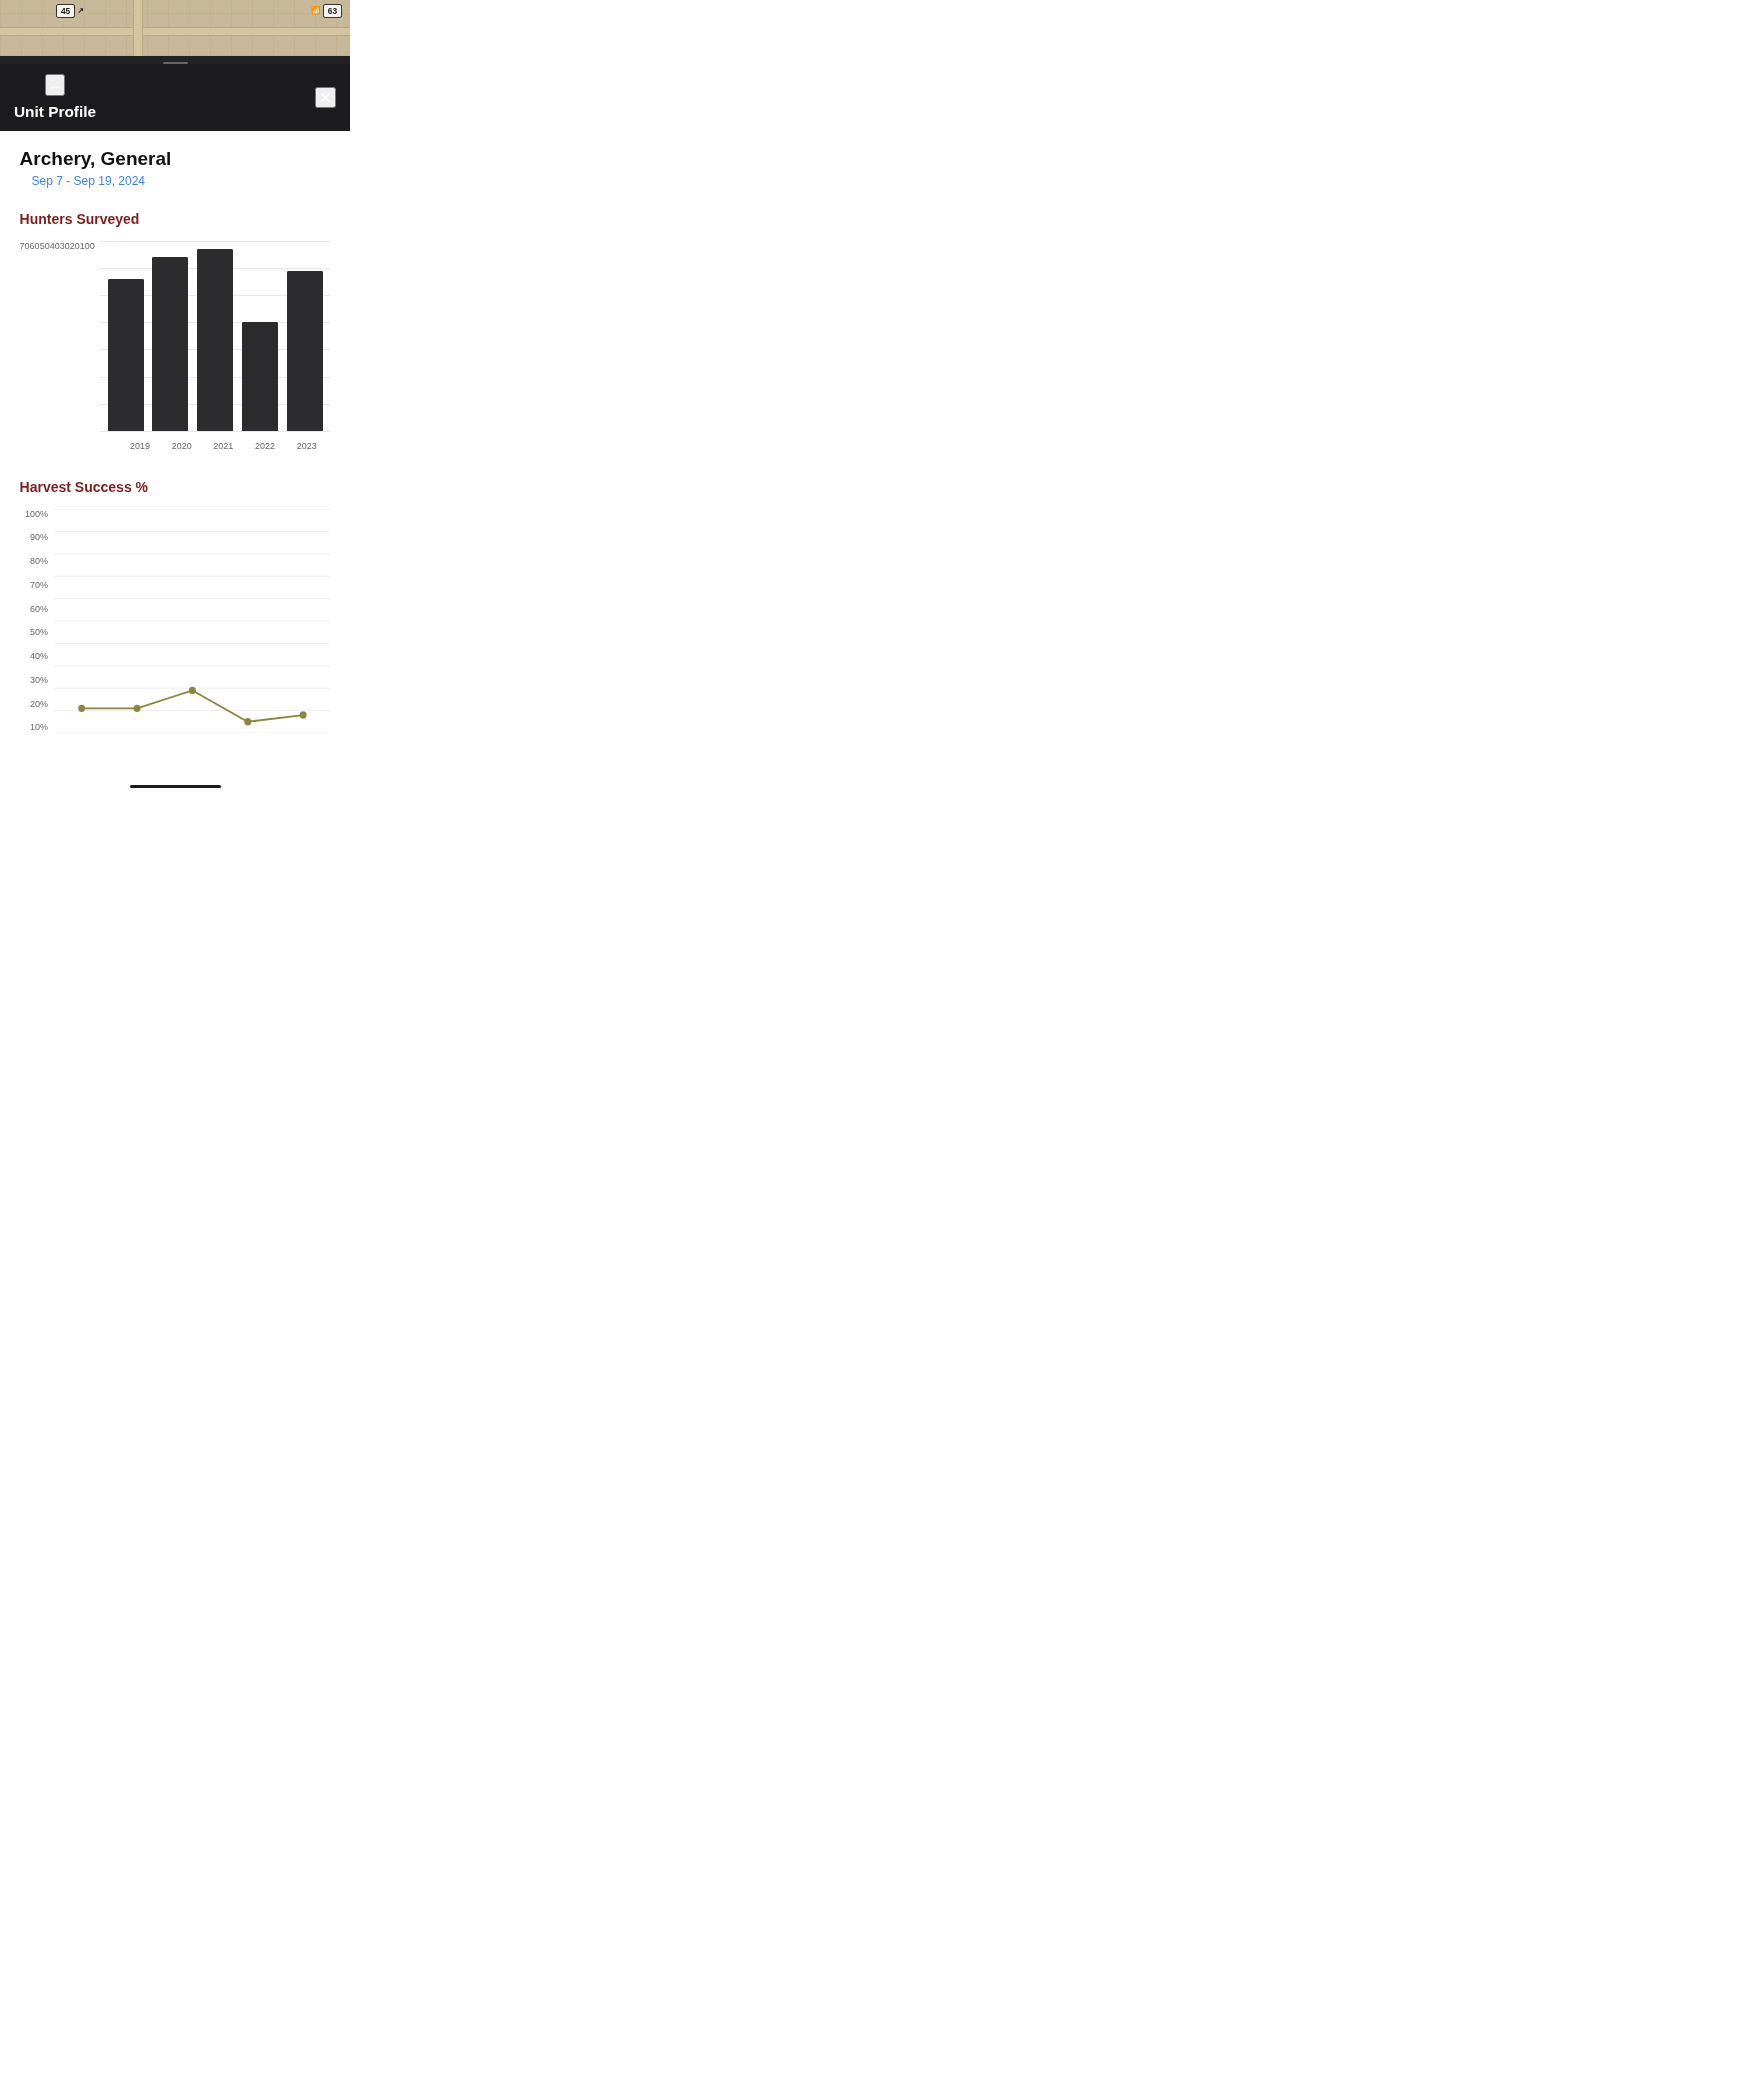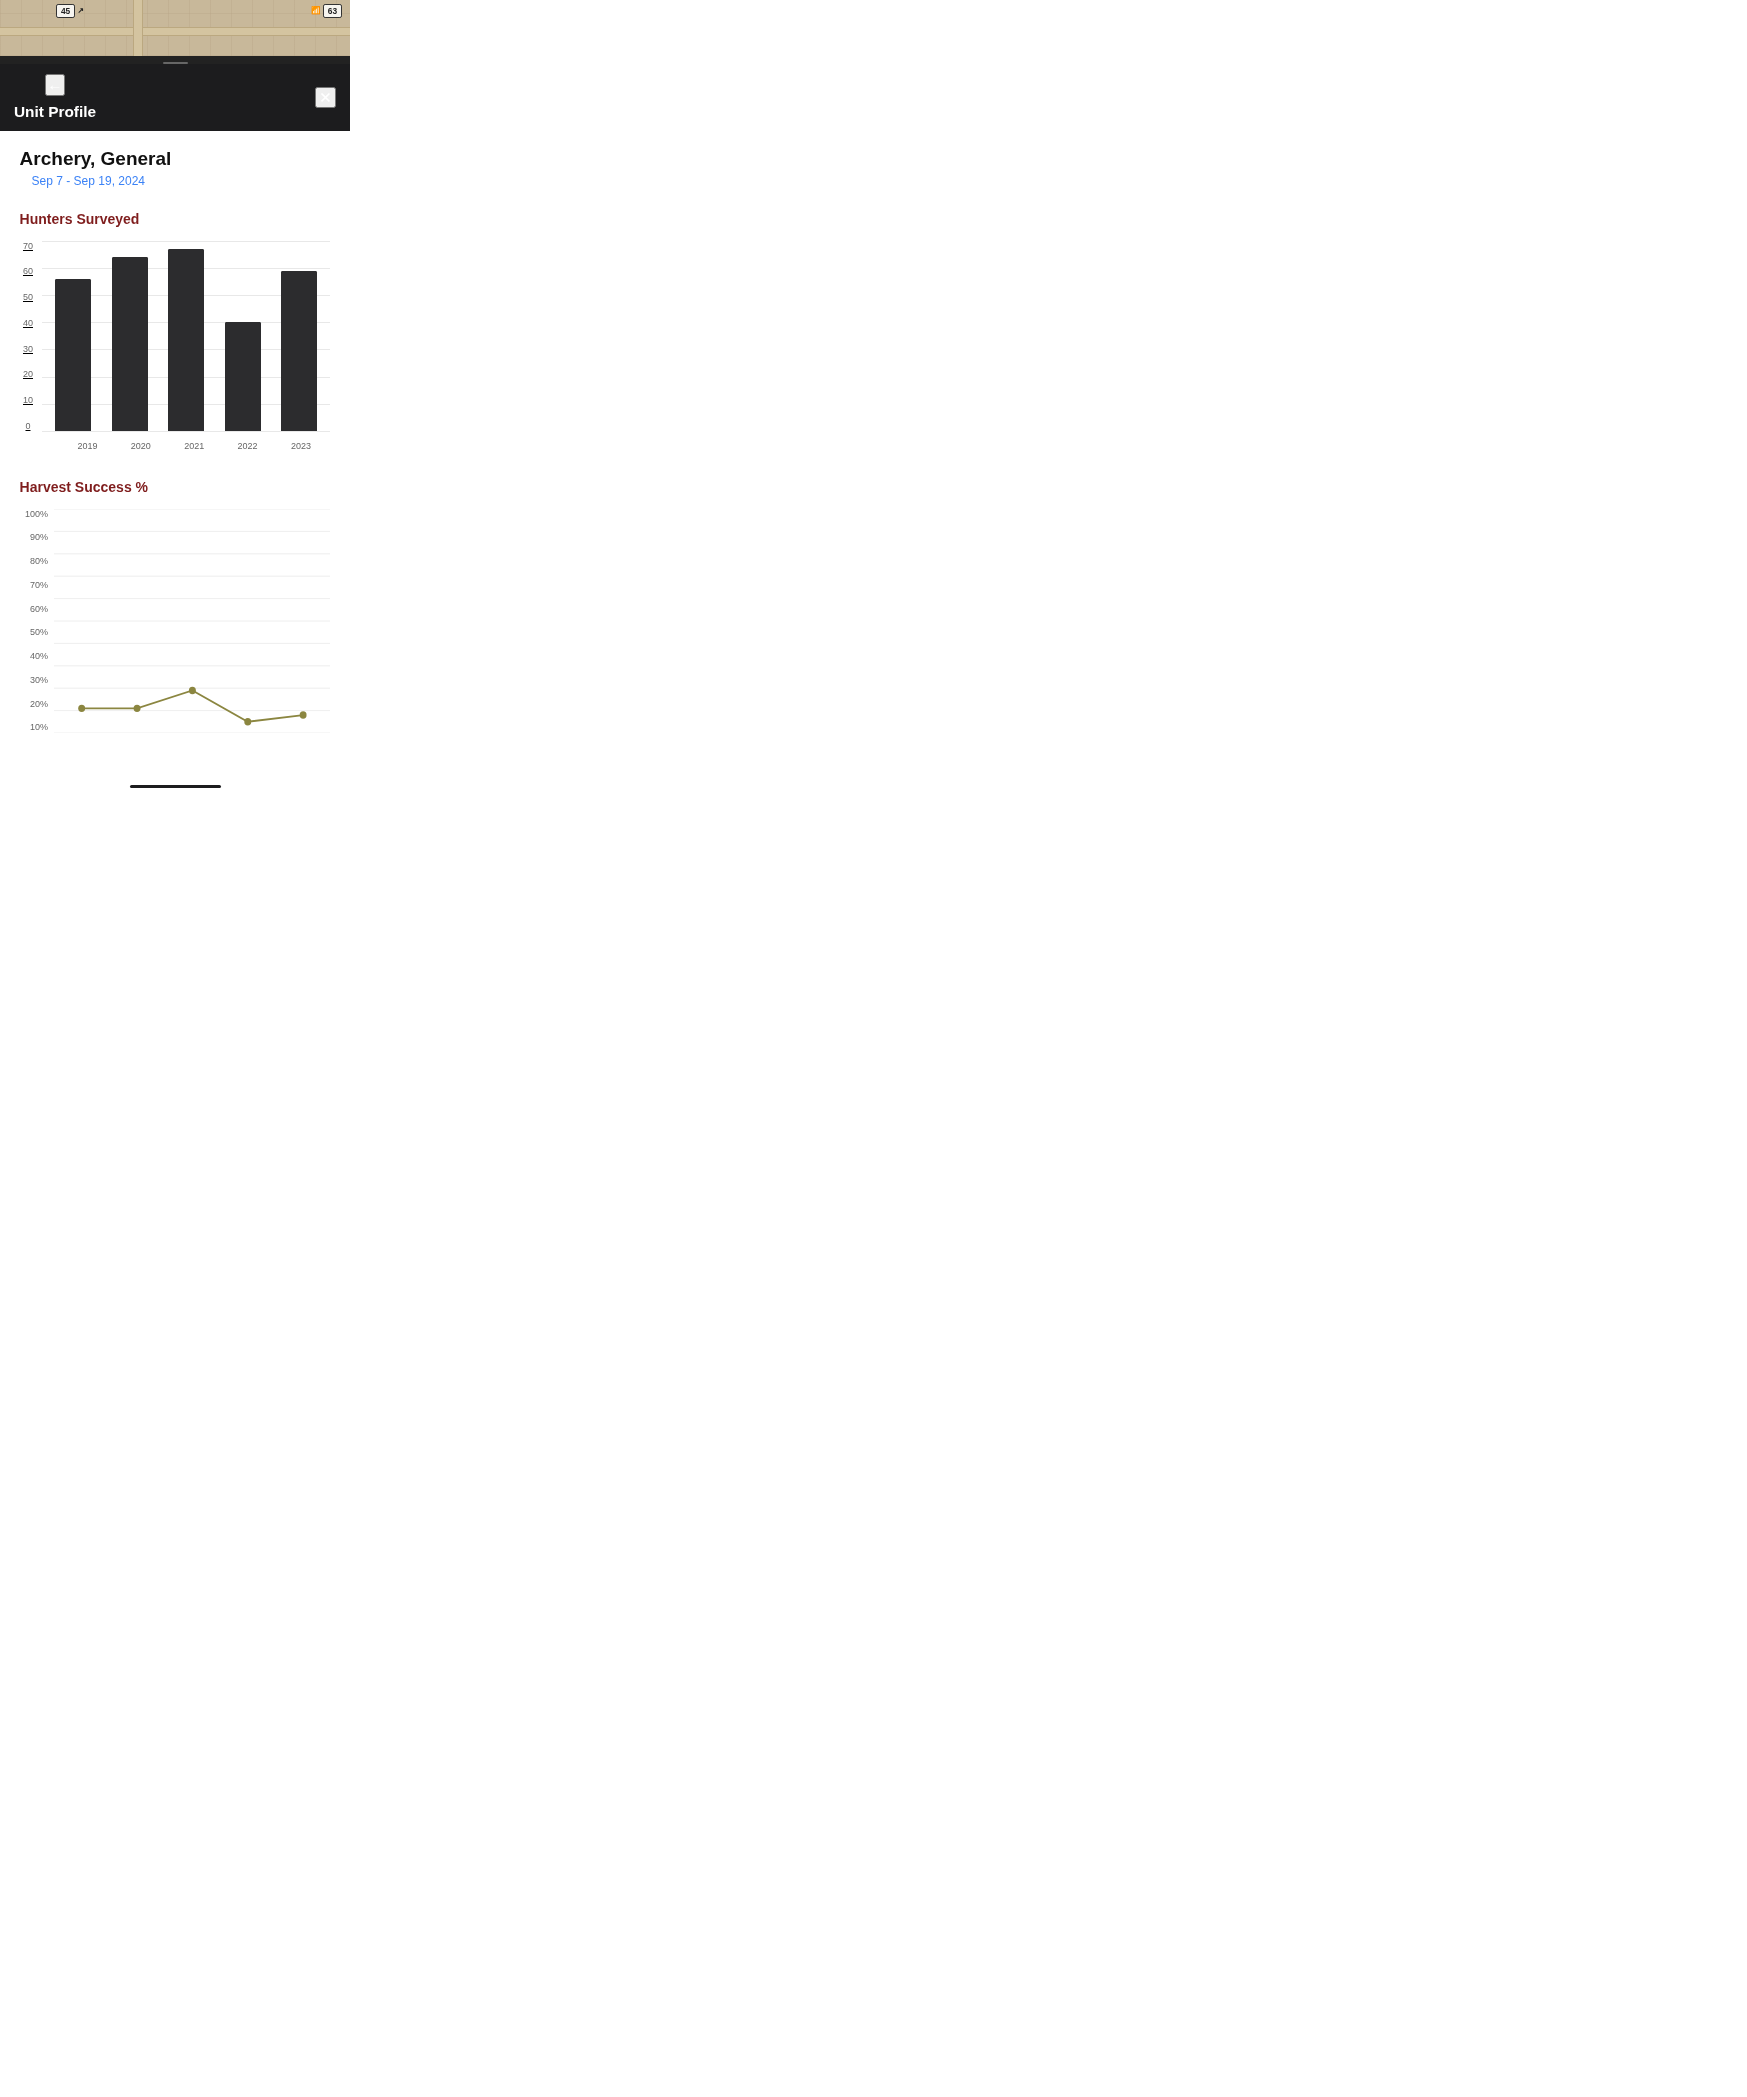--- a/index.html
+++ b/index.html
@@ -182,27 +182,26 @@
 
     .bar-chart-container {
       display: flex;
       width: 100%;
       height: 210px;
       position: relative;
     }
 
     .y-axis {
       display: flex;
-      flex-direction: column;
+      flex-direction: row;
       justify-content: space-between;
-      align-items: center;
+      align-items: flex-start;
       padding-right: 5.6px;
       padding-bottom: 19.6px;
       min-width: 22.4px;
-      text-decoration: underline;
     }
 
     .y-label {
       font-size: 9px;
       color: #666;
     }
 
     .bar-chart-inner {
       flex: 1;
       position: relative;

